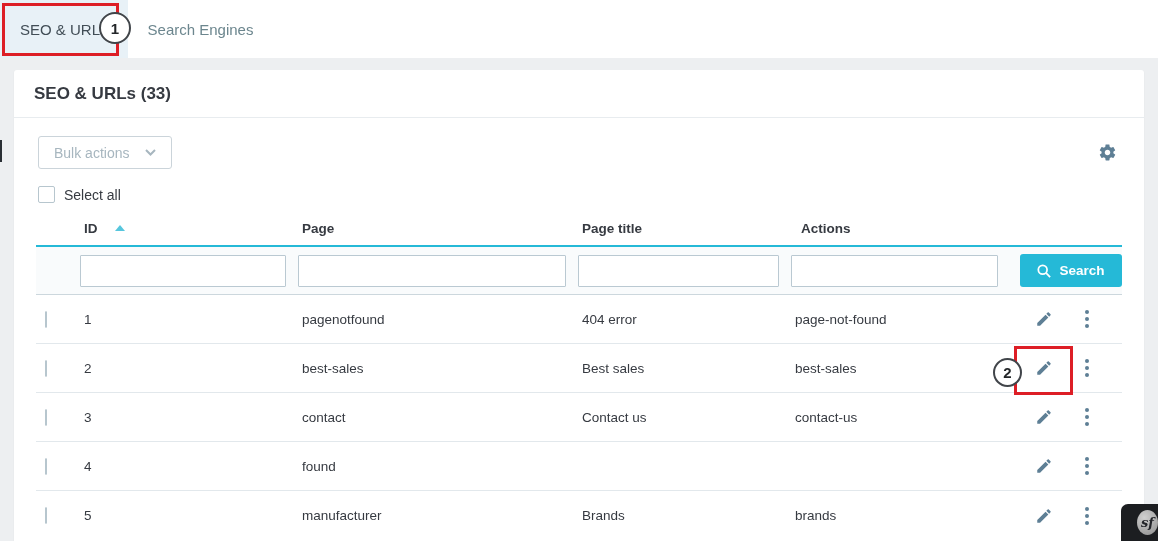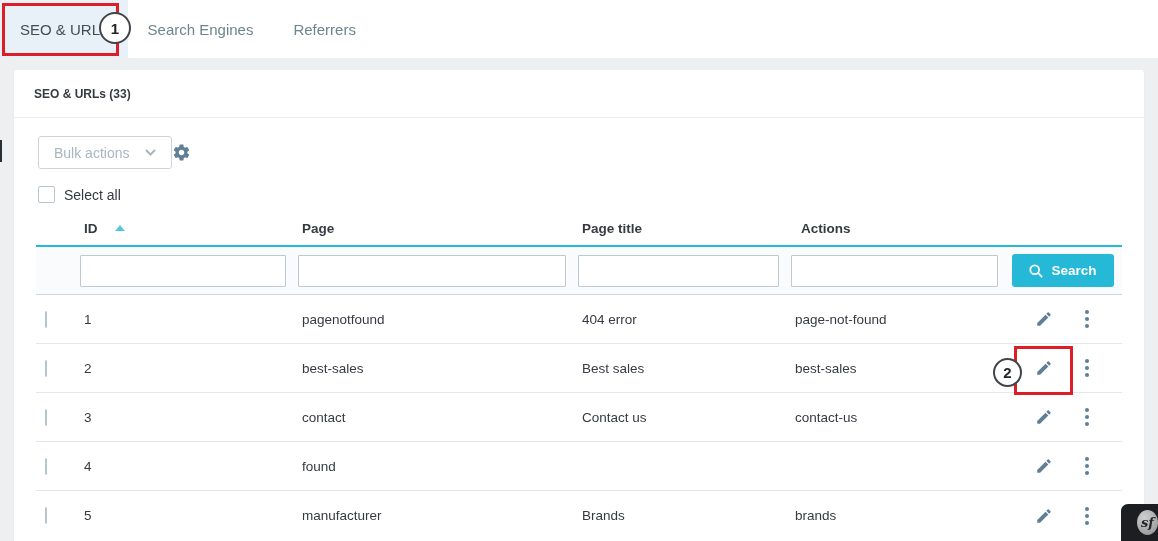--- a/index.html
+++ b/index.html
@@ -20,24 +20,24 @@
   .tab.active { background:#e8f1f7; color:#414d56; }
 
   
   .panel {
     position:absolute; left:14px; top:70px; width:1130px; height:480px;
     background:#fff; border-radius:3px; box-shadow:0 1px 2px rgba(0,0,0,.06);
   }
   .panel-header {
     height:48px; display:flex; align-items:center; padding:0 20px;
     border-bottom:1px solid #e8ecef;
-    font-size:12px; font-weight:bold; color:#363a41;
-  }
-
-  .toolbar { display:flex; justify-content:flex-start; align-items:center; padding:18px 27px 0 24px; }
+    font-size:17px; font-weight:bold; color:#363a41;
+  }
+
+  .toolbar { display:flex; justify-content:space-between; align-items:center; padding:18px 27px 0 24px; }
   .bulk-btn {
     height:33px; padding:0 15px; background:#fff;
     border:1px solid #cbd4da; border-radius:3px;
     display:flex; align-items:center; gap:16px;
     font-size:14px; color:#a7b6bf; cursor:pointer;
   }
   .chev { width:11px; height:7px; }
   .chev polyline { fill:none; stroke:#a7b6bf; stroke-width:2; }
   .gear-btn { background:none; border:none; cursor:pointer; line-height:0; }
   .gear-btn svg { width:19px; height:19px; fill:#5e7f95; }
@@ -65,21 +65,21 @@
   }
   .th-actions { padding-left:10px; }
 
   .filter-row { height:48px; background:#f9fbfc; border-bottom:1px solid #ccd7dd; }
   .filter-input {
     height:32px; width:calc(100% - 12px);
     border:1px solid #bac9d2; border-radius:1px; background:#fff;
     padding:0 8px; font-size:13px; color:#363a41; font-family:inherit;
   }
   .search-btn {
-    height:33px; width:calc(100% - 10px); margin-left:2px;
+    height:33px; width:calc(100% - 10px); margin-left:10px;
     background:#25b9d7; border:none; border-radius:3px;
     color:#fff; font-size:13.5px; font-weight:bold; font-family:inherit;
     display:flex; align-items:center; justify-content:center; gap:8px; cursor:pointer;
   }
   .search-btn svg { width:14px; height:14px; }
   .search-btn circle { fill:none; stroke:#fff; stroke-width:2; }
   .search-btn line { stroke:#fff; stroke-width:2; }
 
   .tr { height:49px; border-bottom:1px solid #e2e8ec; font-size:13.5px; color:#363a41; }
   .tr:last-child { border-bottom:none; }
@@ -118,21 +118,20 @@
     font-size:13px; color:#23252a;margin-left:16px;
   }
   .edge-sliver { position:absolute; left:0; top:140px; width:2px; height:22px; background:#2a2f35; }
 </style>
 </head>
 <body>
 
 <nav class="tabbar">
   <div class="tab active">SEO &amp; URLs</div>
   <div class="tab">Search Engines</div>
-  <div class="tab">Referrers</div>
 </nav>
 
 <section class="panel">
   <header class="panel-header">
     <span>SEO &amp; URLs (33)</span>
   </header>
 
   <div class="toolbar">
     <button class="bulk-btn">
       <span>Bulk actions</span>

